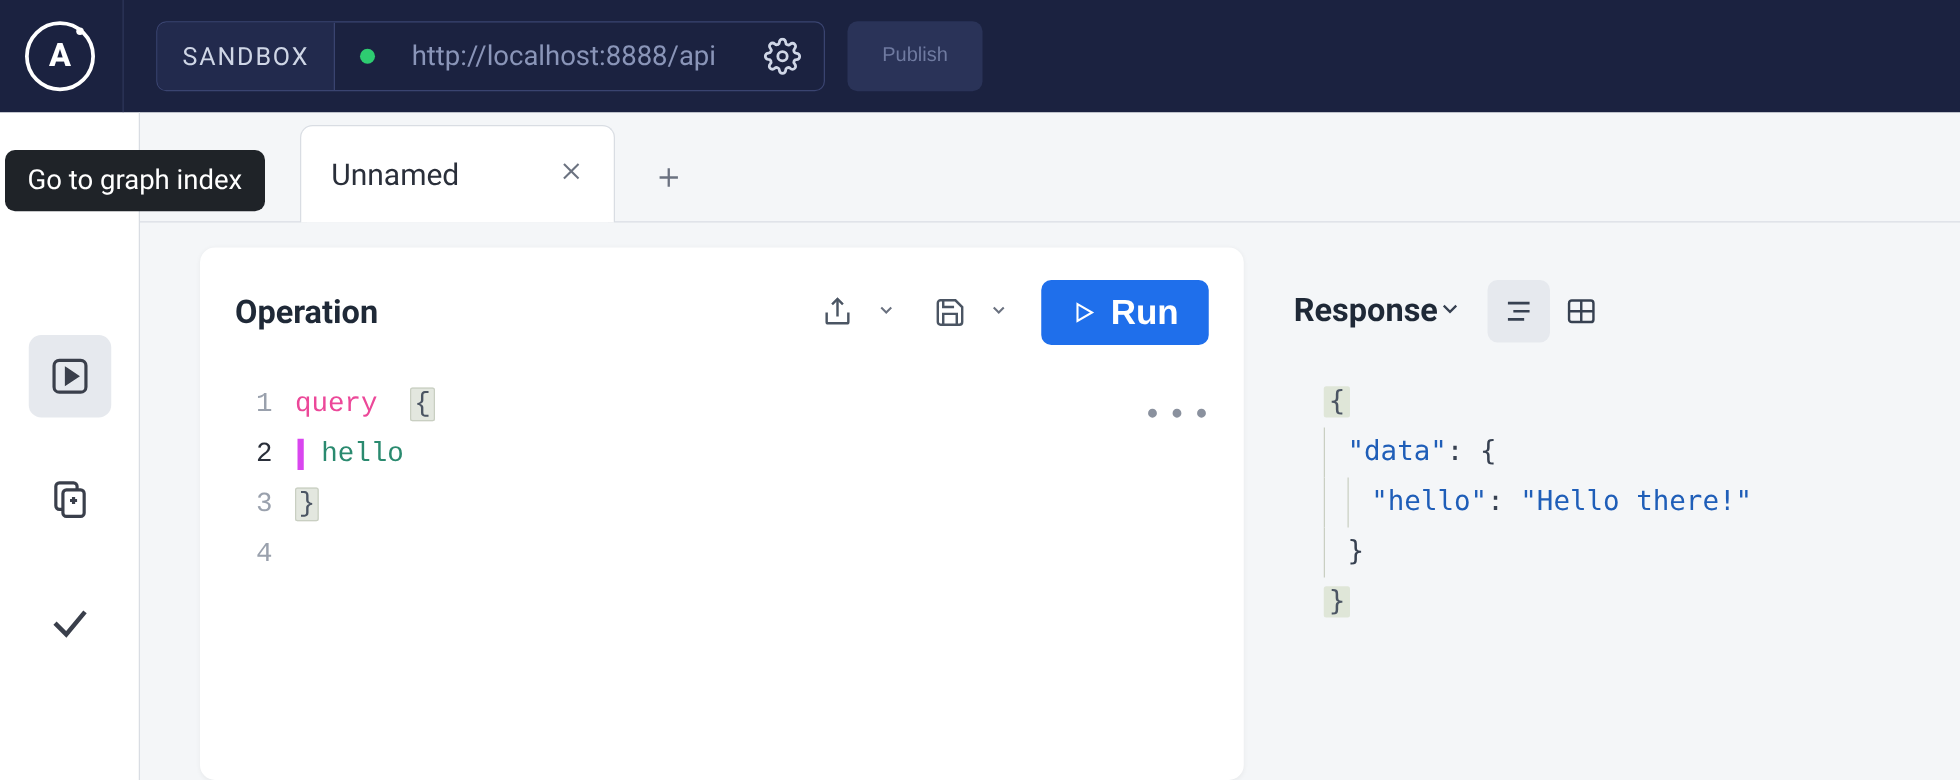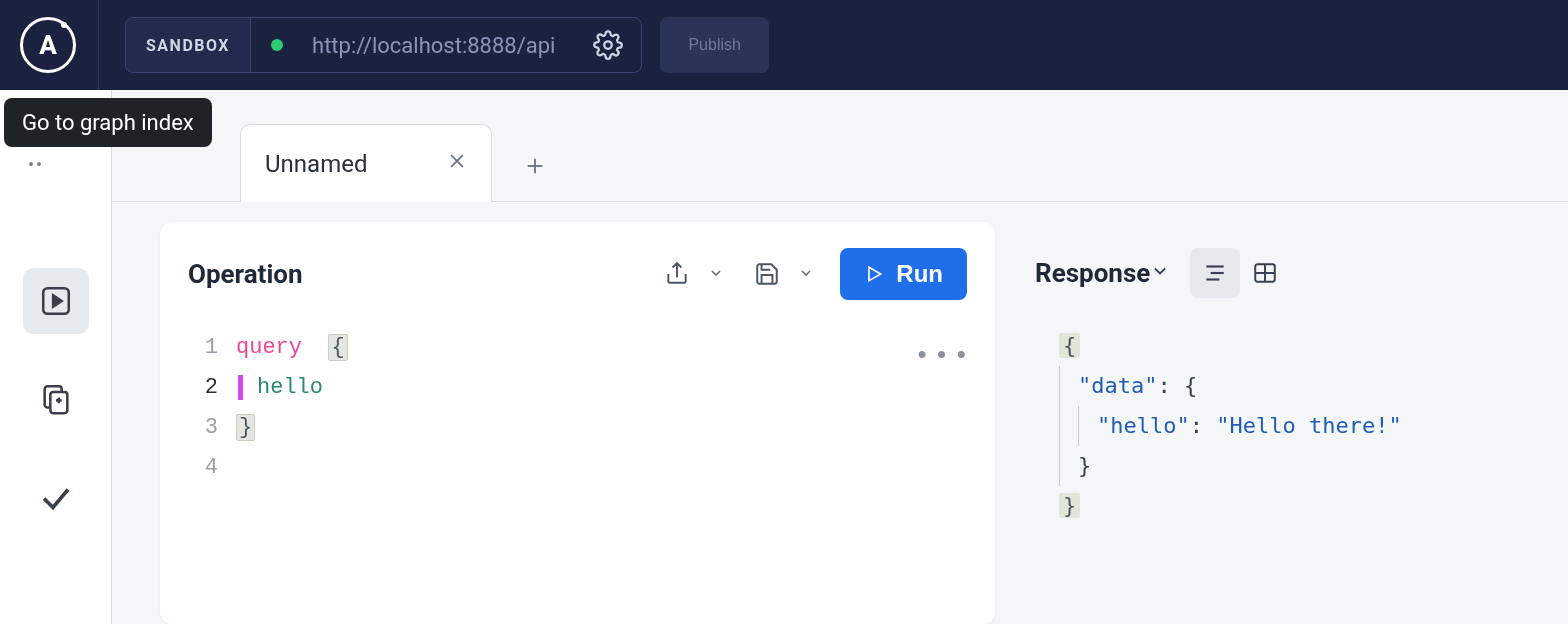--- a/index.html
+++ b/index.html
@@ -54,23 +54,23 @@
     border-radius: 8px;
     height: 56px;
     overflow: hidden;
   }
   .sandbox-badge {
     padding: 0 20px;
     height: 100%;
     display: flex;
     align-items: center;
     color: #cfd6e6;
-    font-weight: 700;
+    font-weight: 400;
     letter-spacing: 1.5px;
-    font-size: 16px;
+    font-size: 20px;
     background: #222a4d;
     border-right: 1px solid #3a4470;
   }
   .url-area {
     display: flex;
     align-items: center;
     padding: 0 20px;
     gap: 29px;
     height: 100%;
   }
@@ -129,27 +129,26 @@
     color: #3a3f4b;
   }
   .side-btn.active {
     background: #e6e9ee;
   }
 
   .main {
     flex: 1;
     display: flex;
     flex-direction: column;
-    margin-top: 24px;
   }
 
   
   .tooltip {
     position: absolute;
-    top: 98px;
+    top: 120px;
     left: 4px;
     background: #1f2328;
     color: #fff;
     padding: 12px 18px;
     border-radius: 8px;
     font-size: 22px;
     z-index: 50;
   }
   .tooltip-dots {
     position: absolute;
@@ -229,21 +228,21 @@
     padding: 4px;
   }
   .hdr-chev { color: #6b7280; font-size: 14px; padding: 0 6px 0 0; margin-right: 6px;}
   .run-btn {
     background: #1f6feb;
     color: #fff;
     border: none;
     border-radius: 8px;
     height: 52px;
     padding: 0 24px;
-    font-size: 24px;
+    font-size: 28px;
     font-weight: 700;
     display: flex;
     align-items: center;
     gap: 12px;
   }
 
   
   .code-area {
     position: relative;
     font-family: "SFMono-Regular", Consolas, "Liberation Mono", Menlo, monospace;

